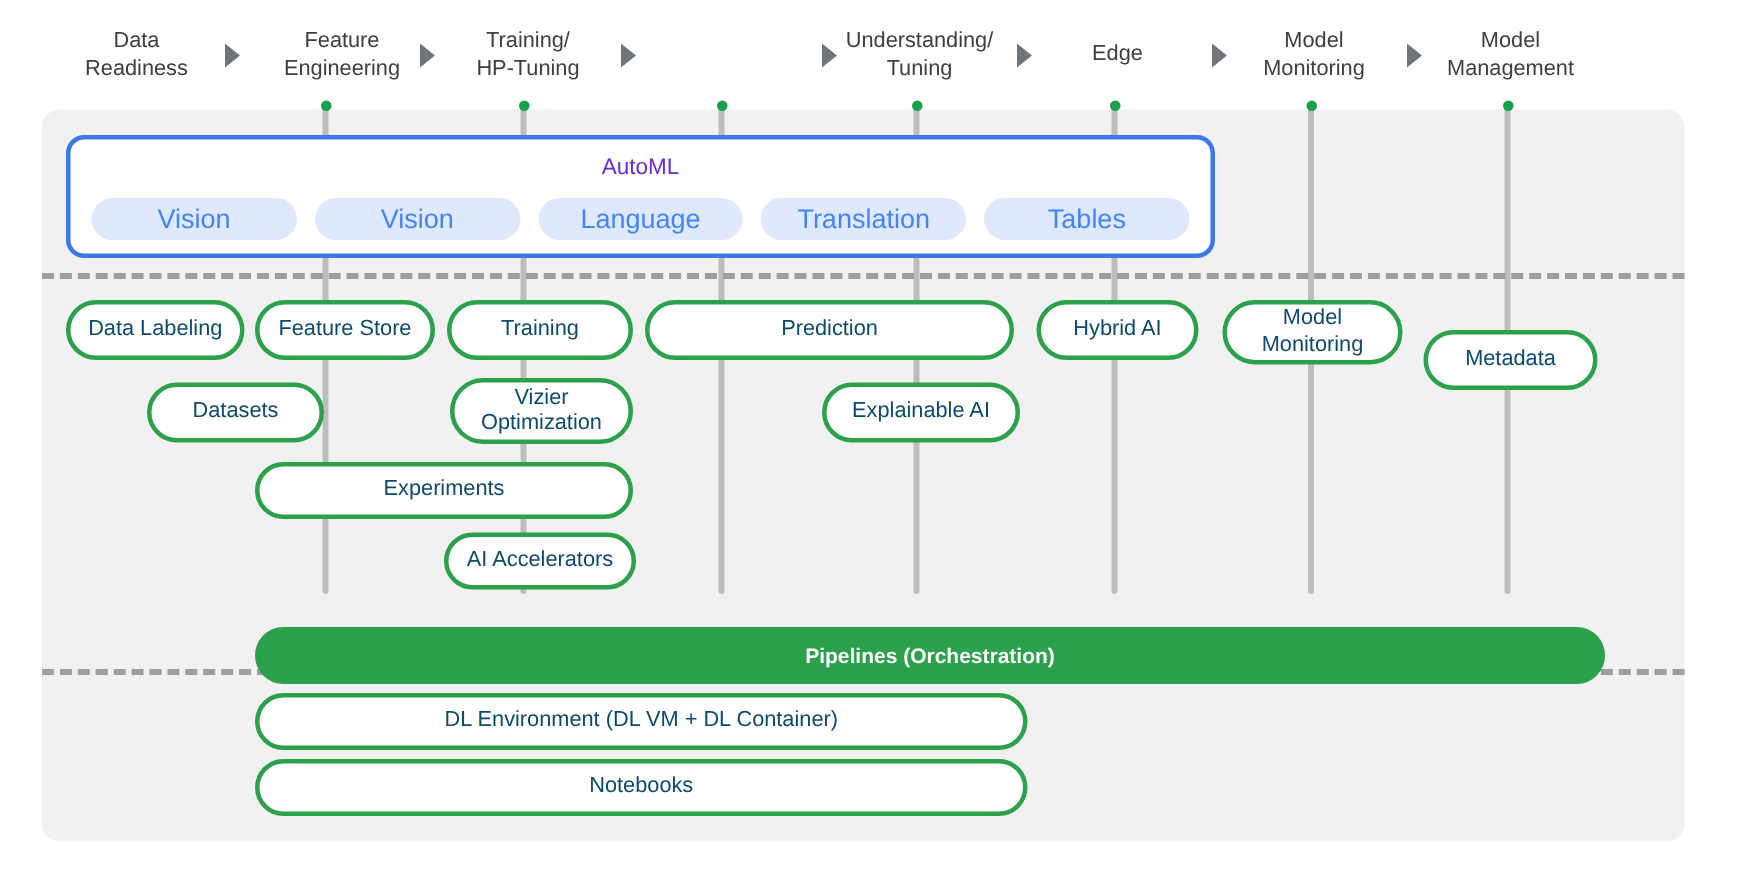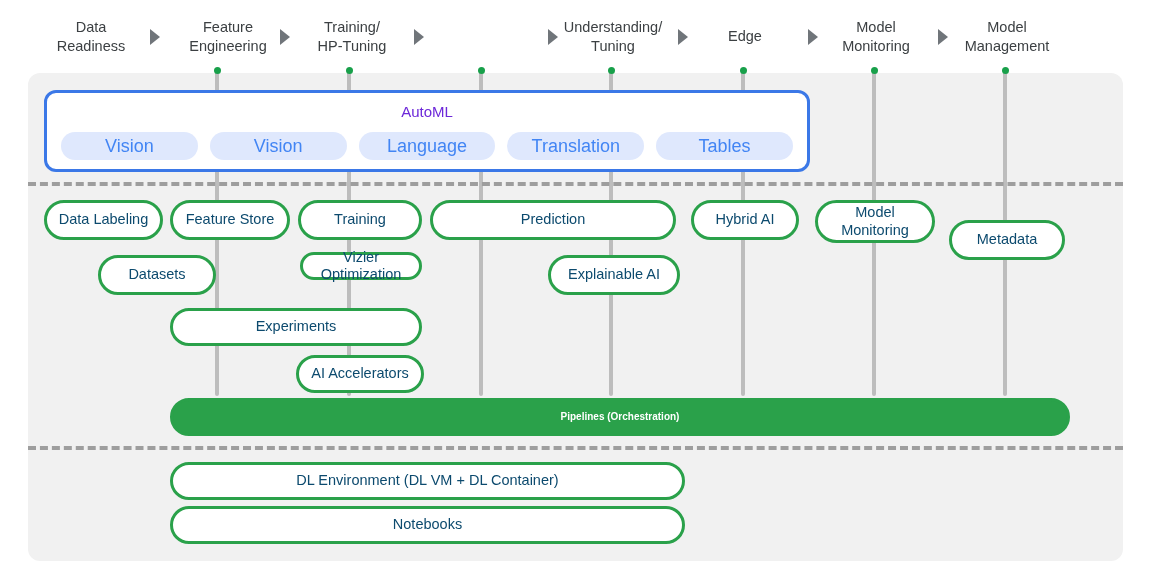--- a/index.html
+++ b/index.html
@@ -63,21 +63,22 @@
 
   
   .pill{
     position:absolute;box-sizing:border-box;
     border:3px solid #2aa14a;border-radius:999px;background:#ffffff;
     display:flex;align-items:center;justify-content:center;text-align:center;
     color:#0c4a6e;font-size:14.5px;line-height:1.2;white-space:pre-line;
   }
   .pill.solid{
     background:#2aa14a;border-color:#2aa14a;color:#ffffff;font-weight:bold;
-    font-size:10px;
+    font-size:14px;
+    margin-top:20px;
   }
 </style>
 </head>
 <body>
 
 <div id="root">
 
   <div class="stage-strip" id="stage-strip">
       <div class="stage" style="left: 36px; width: 110px;">Data
 Readiness</div>
@@ -167,21 +168,21 @@
   <div id="pill-layer">
       <div class="pill" style="left: 44px; top: 200px; width: 119px; height: 40px;">Data Labeling</div>
       <div class="pill" style="left: 170px; top: 200px; width: 120px; height: 40px;">Feature Store</div>
       <div class="pill" style="left: 298px; top: 200px; width: 124px; height: 40px;">Training</div>
       <div class="pill" style="left: 430px; top: 200px; width: 246px; height: 40px;">Prediction</div>
       <div class="pill" style="left: 691px; top: 200px; width: 108px; height: 40px;">Hybrid AI</div>
       <div class="pill" style="left: 815px; top: 200px; width: 120px; height: 43px;">Model
 Monitoring</div>
       <div class="pill" style="left: 949px; top: 200px; width: 116px; height: 40px; margin-top: 20px;">Metadata</div>
       <div class="pill" style="left: 98px; top: 255px; width: 118px; height: 40px;">Datasets</div>
-      <div class="pill" style="left: 300px; top: 252px; width: 122px; height: 28px;">Vizier
+      <div class="pill" style="left: 300px; top: 252px; width: 122px; height: 44px;">Vizier
 Optimization</div>
       <div class="pill" style="left: 548px; top: 255px; width: 132px; height: 40px;">Explainable AI</div>
       <div class="pill" style="left: 170px; top: 308px; width: 252px; height: 38px;">Experiments</div>
       <div class="pill" style="left: 296px; top: 355px; width: 128px; height: 38px;">AI Accelerators</div>
       <div class="pill solid" style="left: 170px; top: 398px; width: 900px; height: 38px;">Pipelines (Orchestration)</div>
       <div class="pill" style="left: 170px; top: 462px; width: 515px; height: 38px;">DL Environment (DL VM + DL Container)</div>
       <div class="pill" style="left: 170px; top: 506px; width: 515px; height: 38px;">Notebooks</div>
     </div>
 
 </div>

